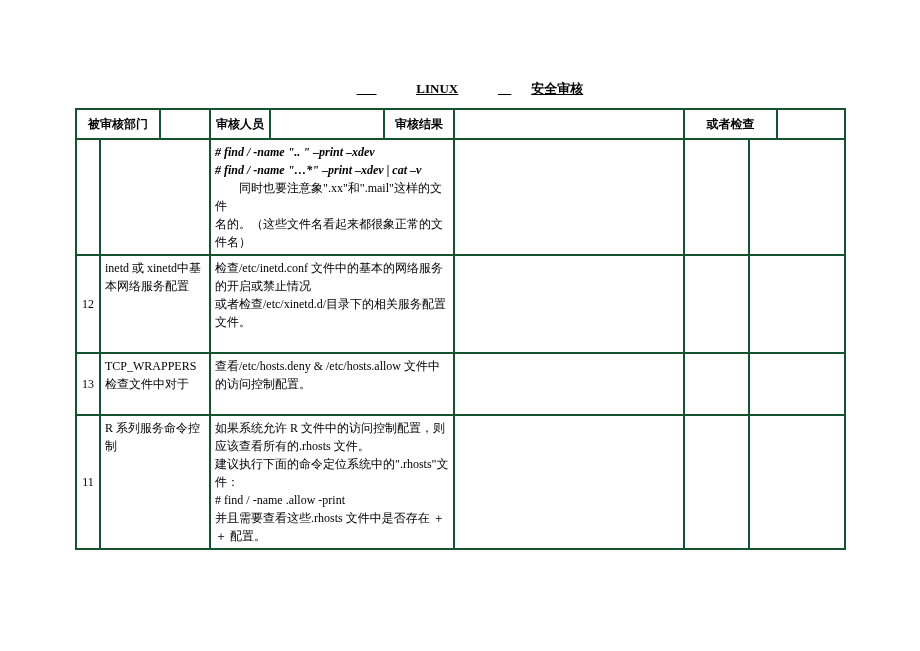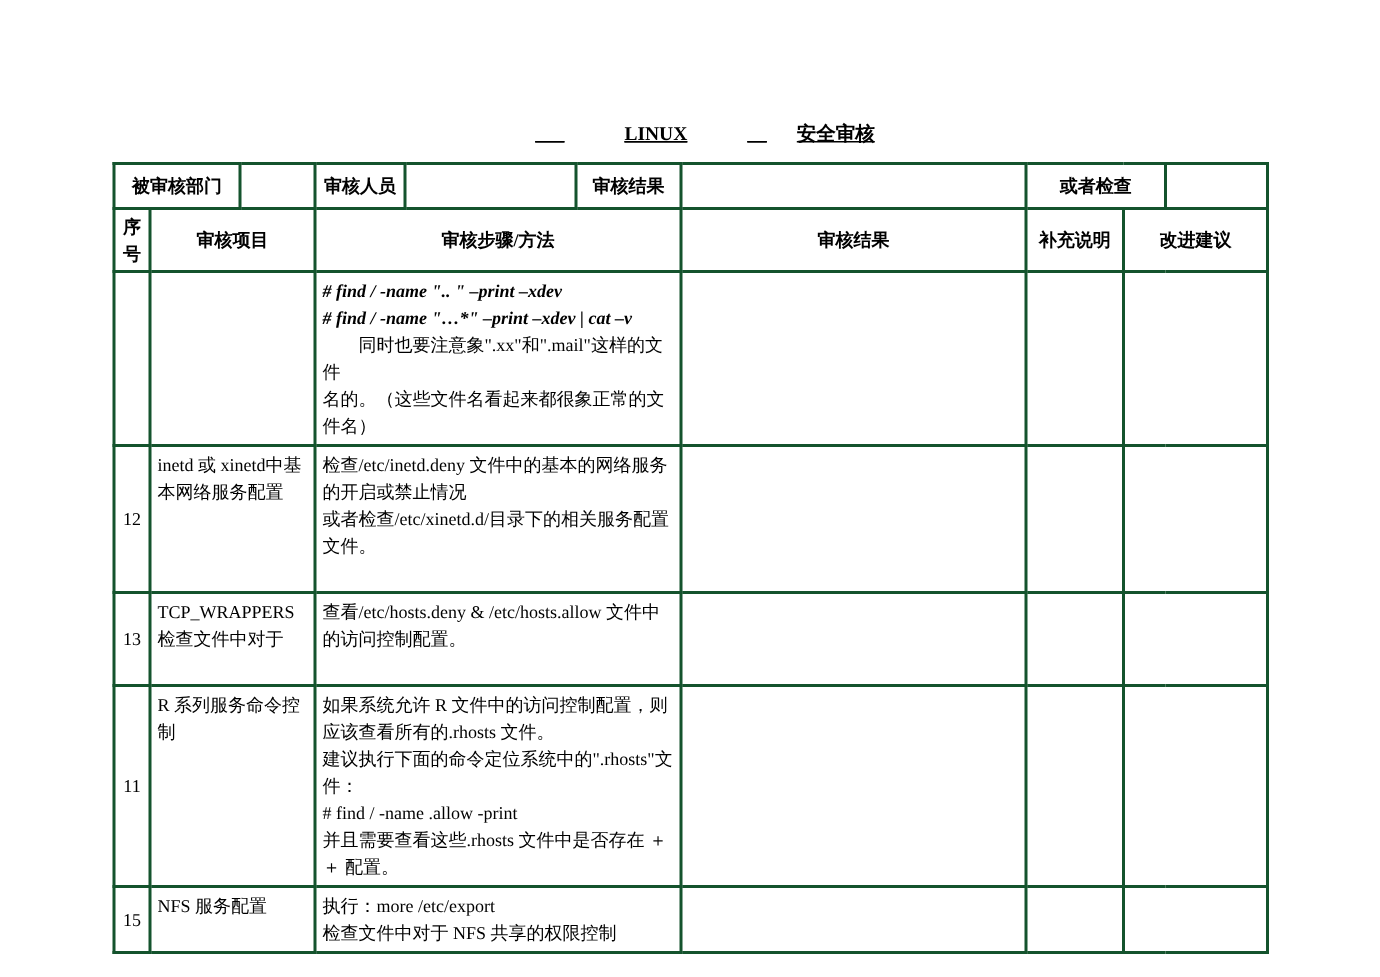--- a/index.html
+++ b/index.html
@@ -89,48 +89,40 @@
       <td colspan="2">被审核部门</td>
       <td class="normal"></td>
       <td>审核人员</td>
       <td colspan="2" class="normal"></td>
       <td>审核结果</td>
       <td colspan="2" class="normal"></td>
       <td colspan="2">或者检查</td>
       <td class="normal"></td>
     </tr>
 
-    <tr class="header-row">
-      <td>序号</td>
-      <td colspan="2">审核项目</td>
-      <td colspan="4">审核步骤/方法</td>
-      <td colspan="2">审核结果</td>
-      <td>补充说明</td>
-      <td colspan="2">改进建议</td>
-    </tr>
 
     <tr>
       <td class="center"></td>
       <td colspan="2"></td>
       <td colspan="4">
         <div class="bold-italic"># find / -name ".. " –print –xdev</div>
         <div class="bold-italic"># find / -name "…*" –print –xdev | cat –v</div>
         <div><span class="indent"></span><span>同时也要注意象".xx"和".mail"这样的文件</span></div>
         <div>名的。（这些文件名看起来都很象正常的文件名）</div>
       </td>
       <td colspan="2"></td>
       <td></td>
       <td colspan="2"></td>
     </tr>
 
     <tr>
       <td class="center" style="vertical-align: middle; margin-left: 40px;">12</td>
       <td colspan="2">inetd 或 xinetd中基本网络服务配置</td>
       <td colspan="4">
-        <div>检查/etc/inetd.deny 文件中的基本的网络服务的开启或禁止情况</div>
+        <div>检查/etc/inetd.conf 文件中的基本的网络服务的开启或禁止情况</div>
         <div>或者检查/etc/xinetd.d/目录下的相关服务配置文件。</div>
         <div>&nbsp;</div>
       </td>
       <td colspan="2"></td>
       <td></td>
       <td colspan="2"></td>
     </tr>
 
     <tr>
       <td class="center" style="vertical-align: middle; margin-left: 44px;">13</td>
@@ -151,27 +143,16 @@
         <div>如果系统允许 R 文件中的访问控制配置，则应该查看所有的.rhosts 文件。</div>
         <div>建议执行下面的命令定位系统中的".rhosts"文件：</div>
         <div># find / -name .allow -print</div>
         <div>并且需要查看这些.rhosts 文件中是否存在 ＋＋ 配置。</div>
       </td>
       <td colspan="2"></td>
       <td></td>
       <td colspan="2"></td>
     </tr>
 
-    <tr>
-      <td class="center" style="vertical-align: middle;">15</td>
-      <td colspan="2">NFS 服务配置</td>
-      <td colspan="4">
-        <div>执行：more /etc/export</div>
-        <div>检查文件中对于 NFS 共享的权限控制</div>
-      </td>
-      <td colspan="2"></td>
-      <td></td>
-      <td colspan="2"></td>
-    </tr>
 
   </tbody>
     </table>
 </div>
 
 </body></html>

